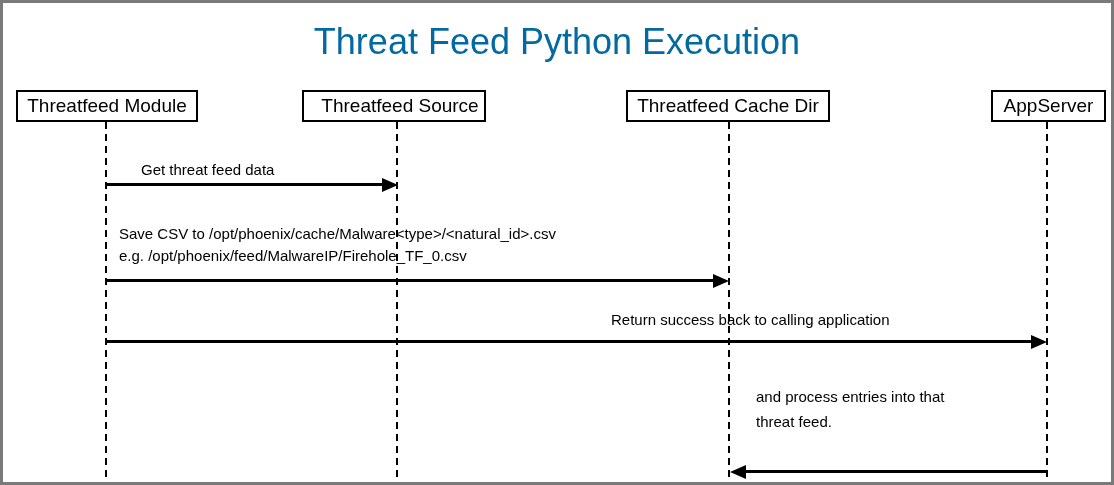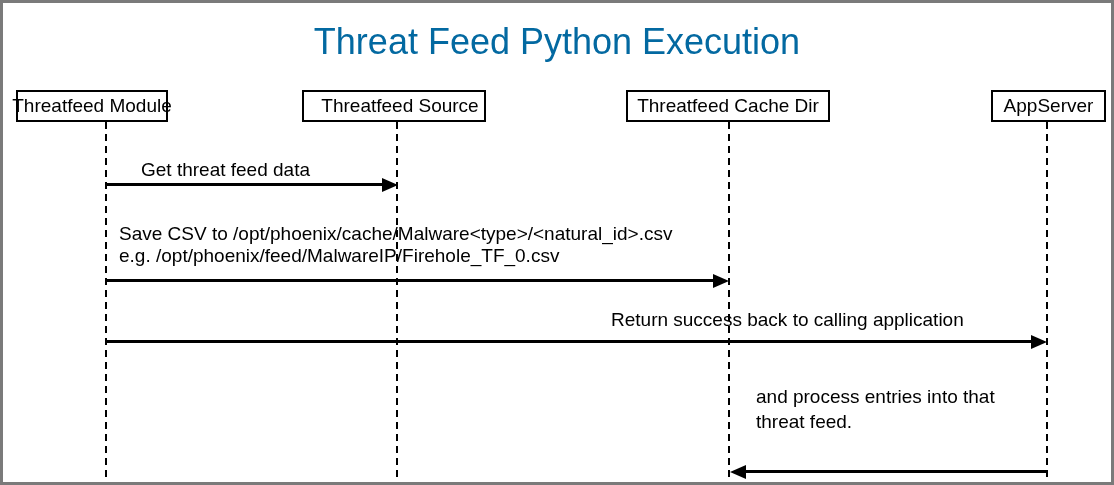--- a/index.html
+++ b/index.html
@@ -65,41 +65,41 @@
   .head-left {
     position: absolute;
     width: 0; height: 0;
     border-top: 7px solid transparent;
     border-bottom: 7px solid transparent;
     border-right: 16px solid #000000;
     z-index: 3;
   }
   .msg-label {
     position: absolute;
-    font-size: 19px;
+    font-size: 15px;
     line-height: 22px;
     white-space: nowrap;
     color: #000000;
     z-index: 2;
   }
   .msg-label.wide-lines { line-height: 25px; }
 </style>
 </head>
 <body>
 
 <div class="frame">
 
   <div class="title">Threat Feed Python Execution</div>
 
   <div class="lifeline" style="left:102px;"></div>
   <div class="lifeline" style="left:393px;"></div>
   <div class="lifeline" style="left:725px;"></div>
   <div class="lifeline" style="left:1043px;"></div>
 
-  <div class="actor" style="left:13px; width:152px;">
+  <div class="actor" style="left:13px; width:182px;">
     <span>Threatfeed Module</span>
   </div>
   <div class="actor" style="left:299px; width:184px;padding-left:12px;">
     <span>Threatfeed Source</span>
   </div>
   <div class="actor" style="left:623px; width:204px;">
     <span>Threatfeed Cache Dir</span>
   </div>
   <div class="actor" style="left:988px; width:115px;">
     <span>AppServer</span>

